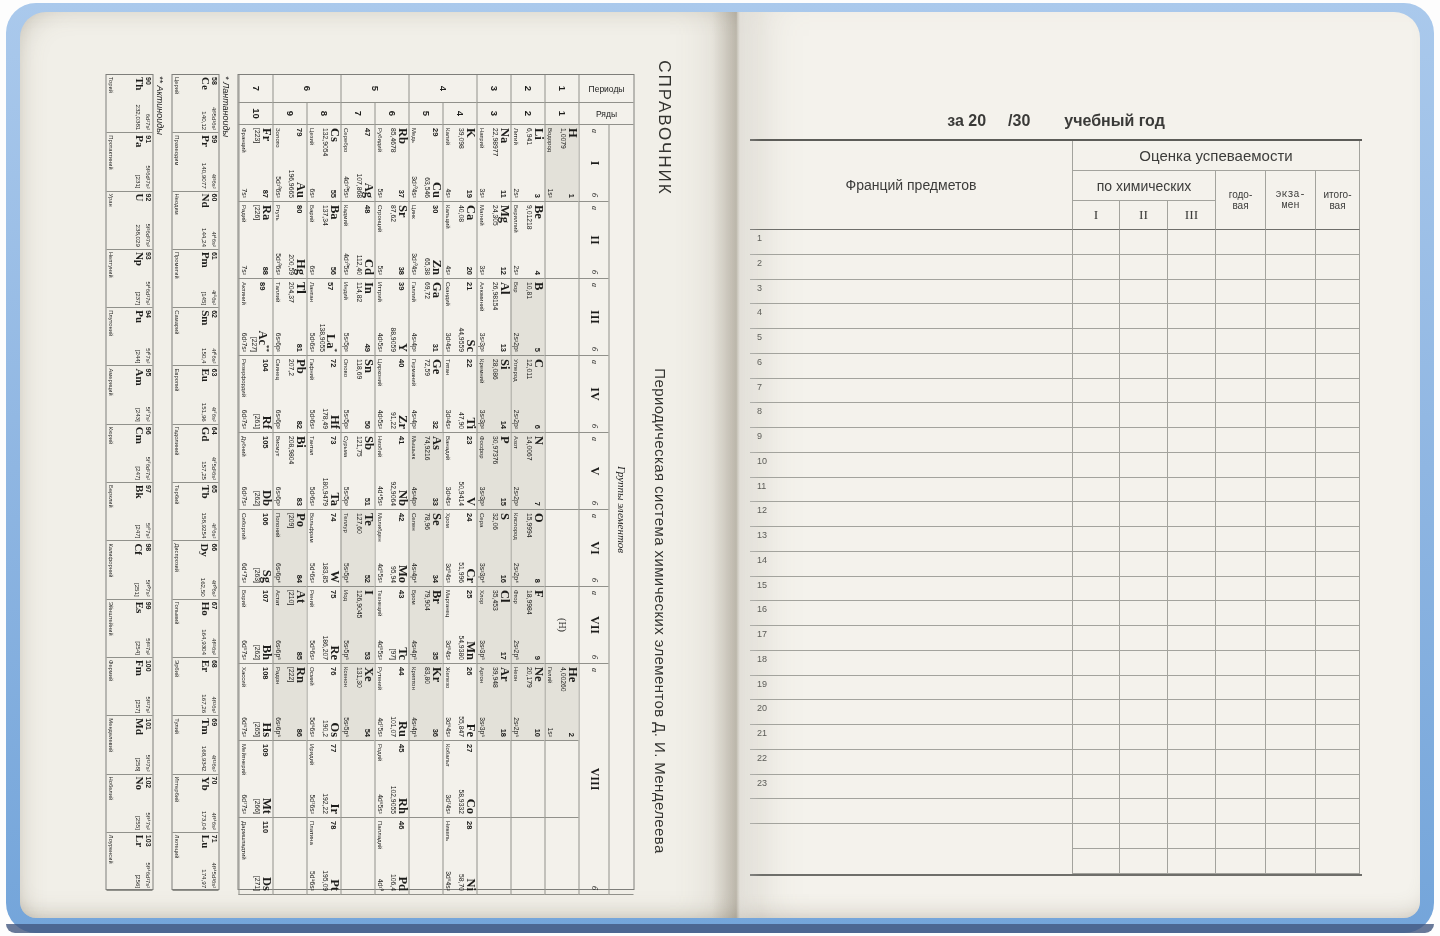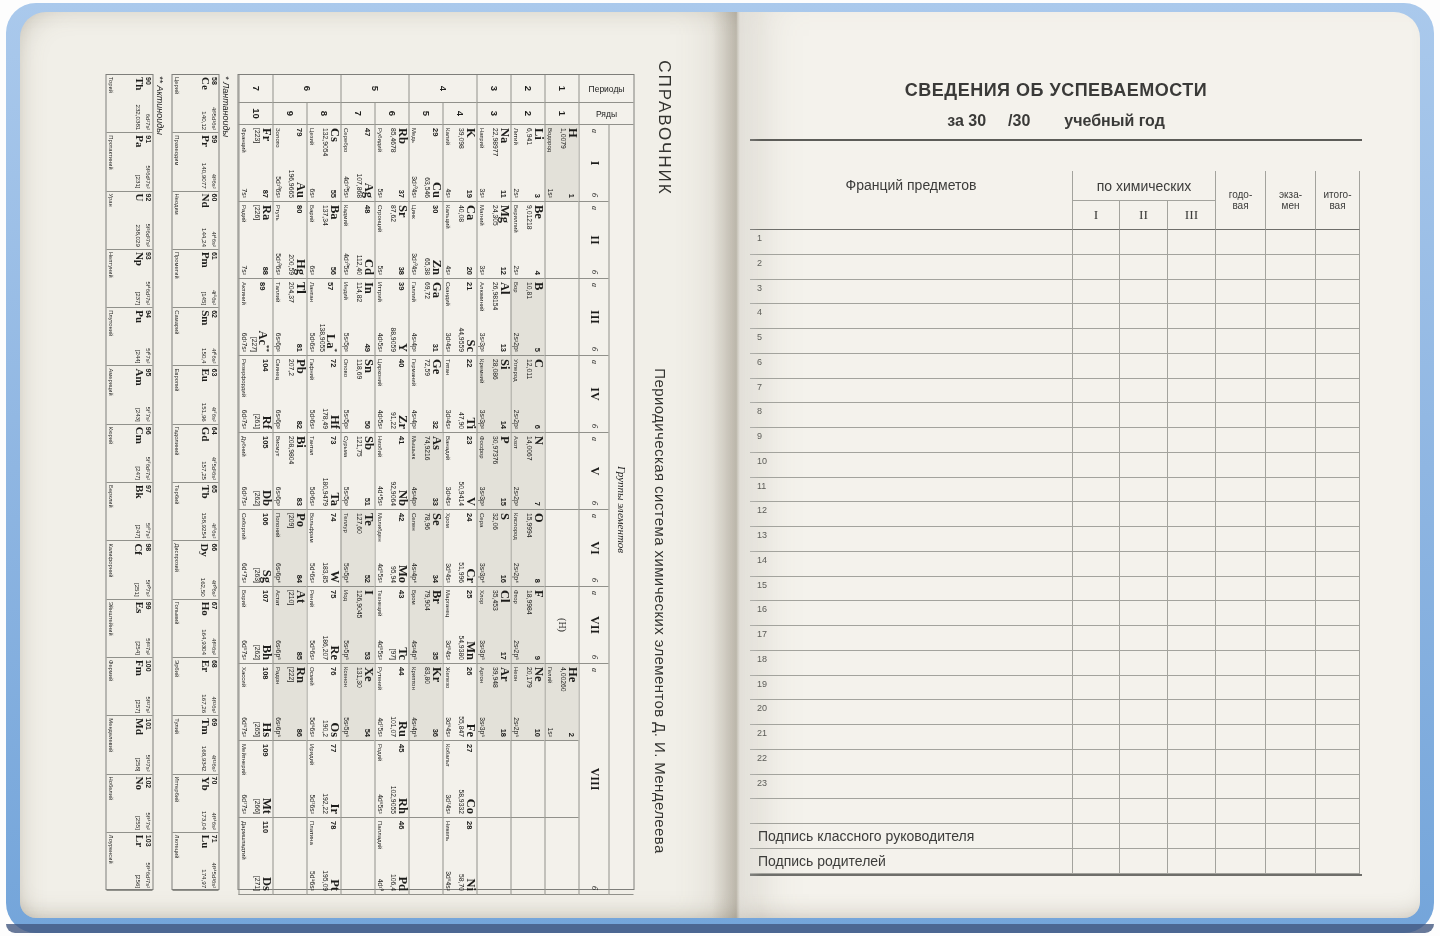--- a/index.html
+++ b/index.html
@@ -1228,34 +1228,34 @@
             </div>
           </div>
       </div>
     </div>
   </div>
 
   <div class="vtitle" id="vt1">СПРАВОЧНИК</div>
   <div class="vtitle" id="vt2">Периодическая система химических элементов Д. И. Менделеева</div>
 
   <div class="page page-right"></div>
-  <div class="r-title">СВЕДЕНИЯ ОБ УСПЕВАЕМОСТИ</div>
   <div class="r-sub">
-    <span>за 30</span>
+    <span>за 20</span>
     <span class="gap1"></span>
     <span>/30</span>
     <span class="gap2"></span>
     <span>учебный год</span>
   </div>
   <div class="gr-table" id="gr-table">
       <div class="hcell h-mid hline-strong" style="grid-area: 1 / 1 / 4;">Франций предметов</div>
+      <div class="hcell h-big gc gc-last" style="grid-area: 1 / 2 / auto / 8;">Оценка успеваемости</div>
       <div class="hcell h-mid gc" style="grid-area: 2 / 2 / auto / 5;">по химических</div>
       <div class="hcell h-sm gc hline-strong" style="grid-area: 2 / 5 / 4;">годо-
 вая</div>
-      <div class="hcell h-sm gc hline-strong" style="grid-area: 2 / 6 / 4;">экза-
+      <div class="hcell h-sm gc hline-strong" style="grid-area: 2 / 6 / 4; font-family: Liberation Mono, monospace;">экза-
 мен</div>
       <div class="hcell h-sm gc gc-last hline-strong" style="grid-area: 2 / 7 / 4;">итого-
 вая</div>
       <div class="hcell h-rim gc hline-strong" style="grid-area: 3 / 2;">I</div>
       <div class="hcell h-rim gc hline-strong" style="grid-area: 3 / 3;">II</div>
       <div class="hcell h-rim gc hline-strong" style="grid-area: 3 / 4;">III</div>
       <div class="subj-cell" style="grid-area: 4 / 1;">
         <span class="rownum">1</span>
       </div>
       <div class="gc" style="grid-area: 4 / 2;"></div>
@@ -1462,28 +1462,26 @@
       <div class="gc" style="grid-area: 26 / 5;"></div>
       <div class="gc" style="grid-area: 26 / 6;"></div>
       <div class="gc gc-last" style="grid-area: 26 / 7;"></div>
       <div class="subj-cell" style="grid-area: 27 / 1;"></div>
       <div class="gc" style="grid-area: 27 / 2;"></div>
       <div class="gc" style="grid-area: 27 / 3;"></div>
       <div class="gc" style="grid-area: 27 / 4;"></div>
       <div class="gc" style="grid-area: 27 / 5;"></div>
       <div class="gc" style="grid-area: 27 / 6;"></div>
       <div class="gc gc-last" style="grid-area: 27 / 7;"></div>
-      <div class="sig" style="grid-area: 28 / 1;">Подпись классного руководителя</div>
       <div class="gc" style="grid-area: 28 / 2;"></div>
       <div class="gc" style="grid-area: 28 / 3;"></div>
       <div class="gc" style="grid-area: 28 / 4;"></div>
       <div class="gc" style="grid-area: 28 / 5;"></div>
       <div class="gc" style="grid-area: 28 / 6;"></div>
       <div class="gc gc-last" style="grid-area: 28 / 7;"></div>
-      <div class="sig" style="grid-area: 29 / 1;">Подпись родителей</div>
       <div class="gc" style="grid-area: 29 / 2;"></div>
       <div class="gc" style="grid-area: 29 / 3;"></div>
       <div class="gc" style="grid-area: 29 / 4;"></div>
       <div class="gc" style="grid-area: 29 / 5;"></div>
       <div class="gc" style="grid-area: 29 / 6;"></div>
       <div class="gc gc-last" style="grid-area: 29 / 7;"></div>
     </div>
 
   <div class="spine"></div>
 </div>

